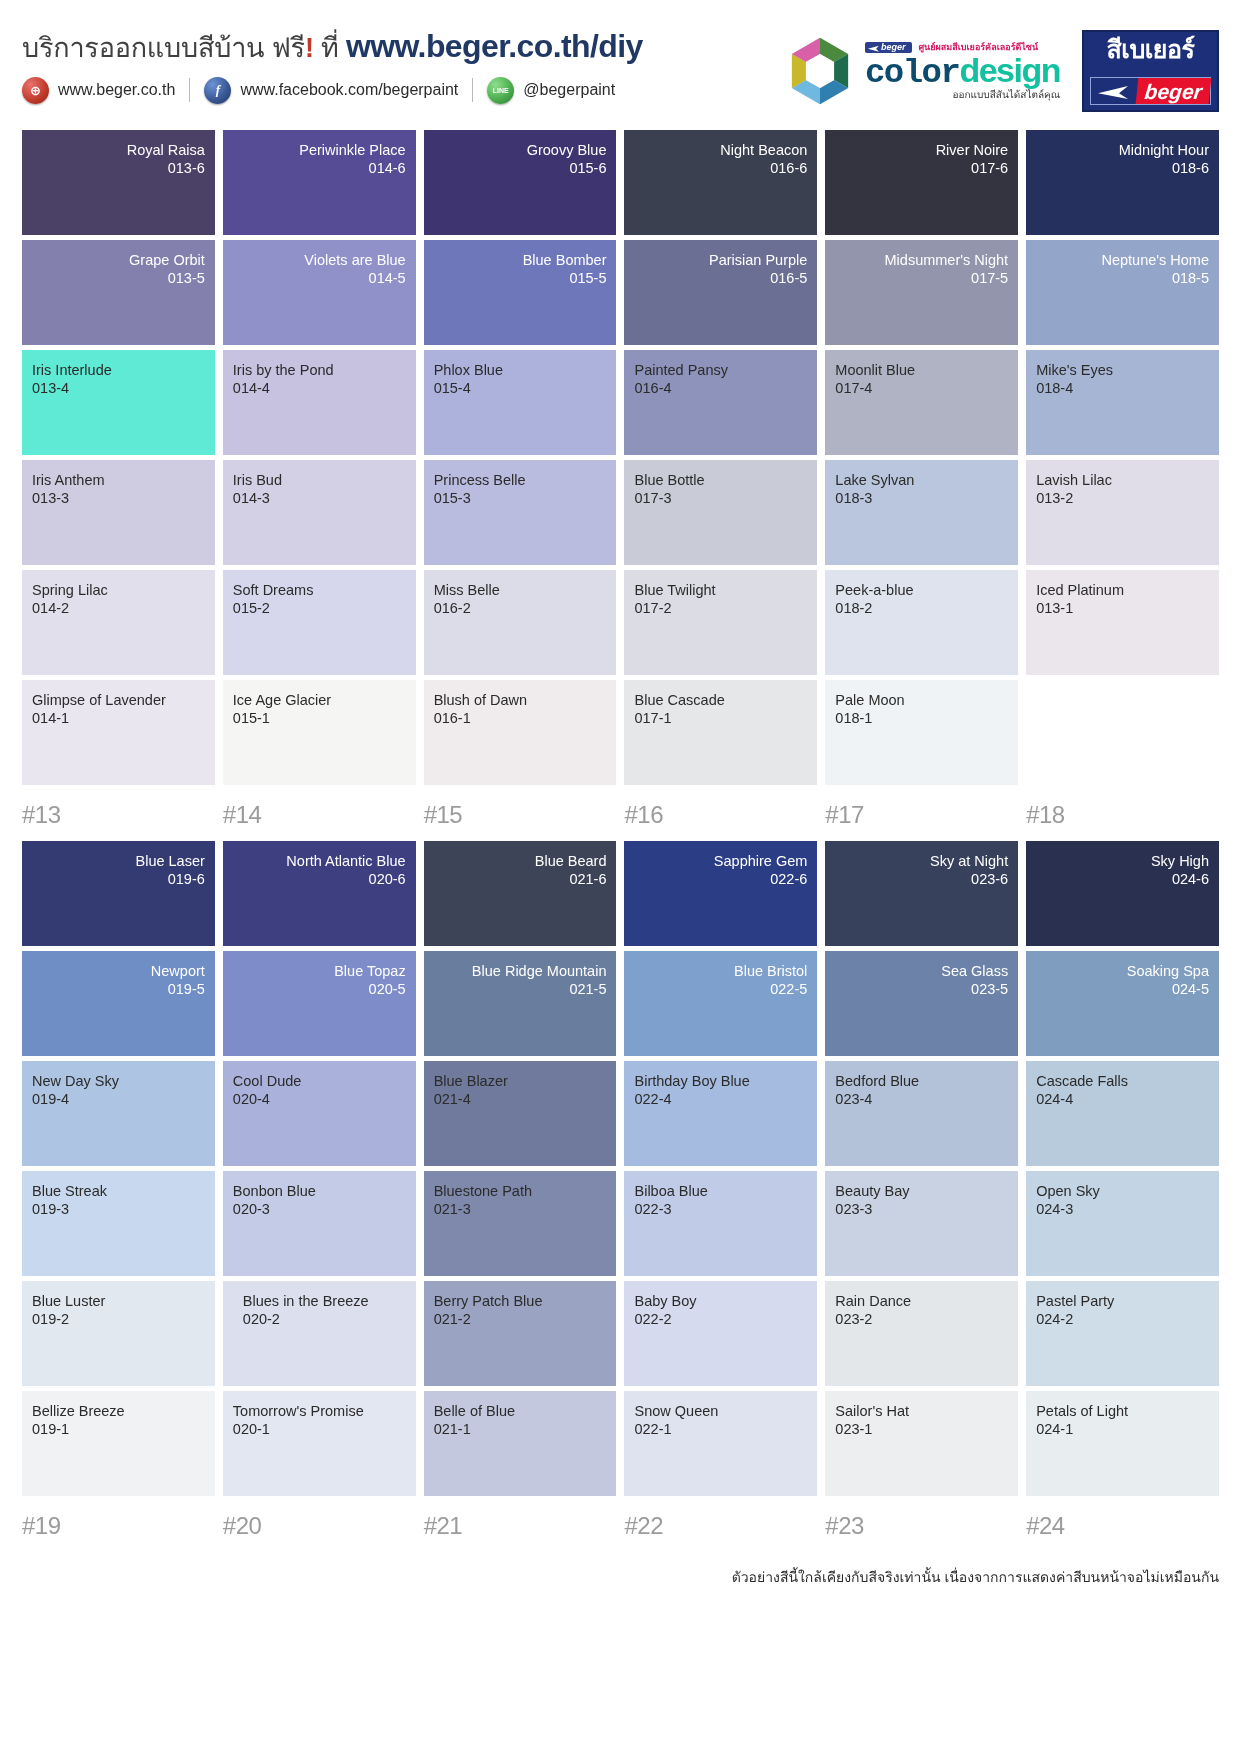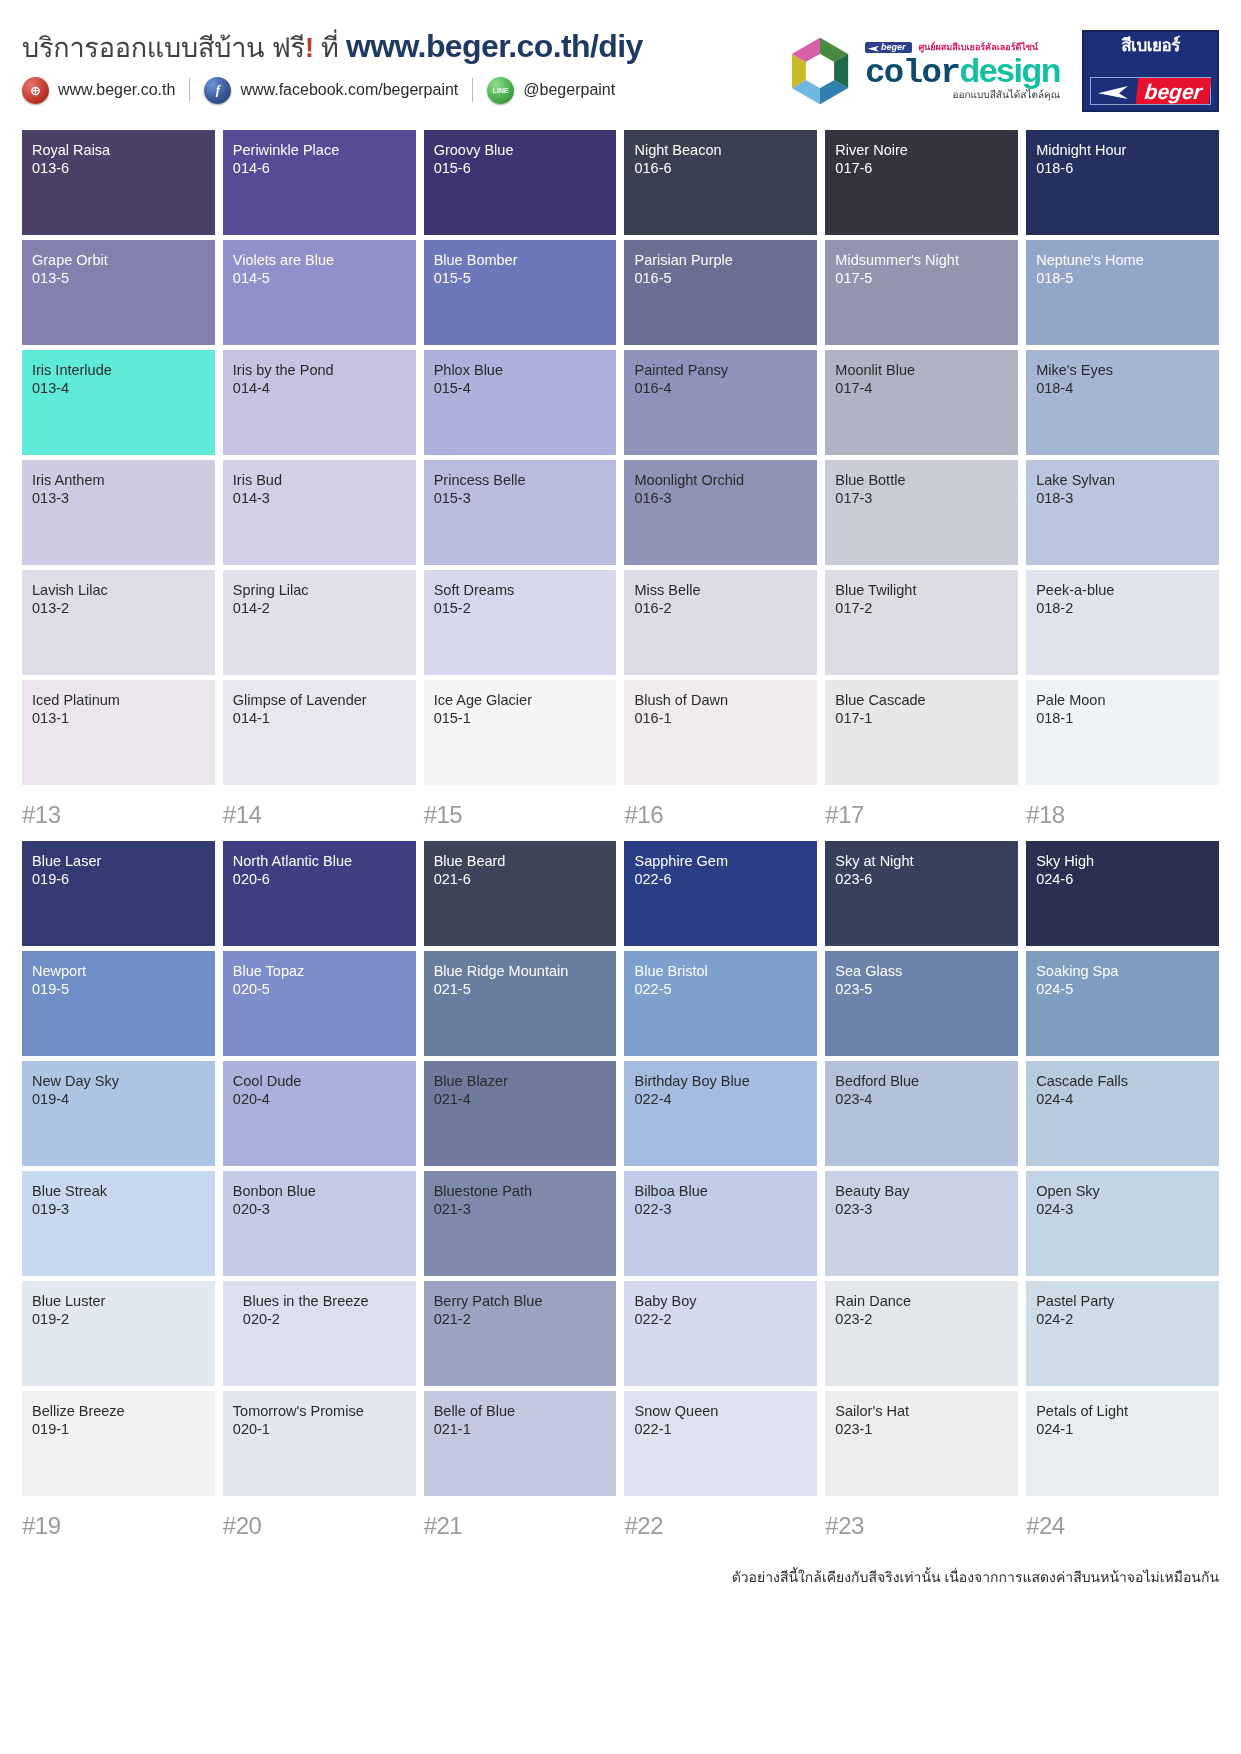--- a/index.html
+++ b/index.html
@@ -89,21 +89,21 @@
 
   
   .beger-box {
     width: 137px; height: 82px;
     background: #1e2f7a;
     border: 2px solid #16245c;
     padding: 5px 6px;
     display: flex; flex-direction: column; justify-content: space-between;
   }
   .beger-th {
-    color: #fff; font-size: 17px; font-weight: bold;
+    color: #fff; font-size: 25px; font-weight: bold;
     text-align: center; line-height: 1; letter-spacing: -0.5px;
   }
   .beger-strip {
     display: flex; align-items: stretch; height: 28px;
     border: 1px solid #8fa3d6;
   }
   .beger-swoosh {
     flex: 0 0 46px; background: #1e2f7a;
     position: relative;
   }
@@ -130,21 +130,21 @@
     row-gap: 5px;
   }
   .swatch {
     height: 105px;
     padding: 12px 10px 0 10px;
     line-height: 1.22;
     overflow: hidden;
   }
   .swatch .nm { font-size: 14.5px; display: block; }
   .swatch .cd { font-size: 14.5px; display: block; }
-  .swatch.light-text .nm, .swatch.light-text .cd { color: #ffffff; }
+  .swatch.light-text .nm, .swatch.light-text .cd { color: #ffffff; text-align: right; }
   .swatch.dark-text  .nm, .swatch.dark-text  .cd { color: #2b2b2b; }
 
   .col-labels {
     display: grid;
     grid-template-columns: repeat(6, 1fr);
     column-gap: 8px;
     margin-top: 16px;
     margin-bottom: 12px;
   }
   .col-label { font-size: 24px; color: #9b9b9b; letter-spacing: -0.5px; }
@@ -295,24 +295,20 @@
         <span class="cd">013-3</span>
       </div>
       <div class="swatch dark-text" style="background: rgb(211, 207, 228);">
         <span class="nm">Iris Bud</span>
         <span class="cd">014-3</span>
       </div>
       <div class="swatch dark-text" style="background: rgb(185, 188, 223);">
         <span class="nm">Princess Belle</span>
         <span class="cd">015-3</span>
       </div>
-      <div class="swatch dark-text" style="background: rgb(143, 147, 181);">
-        <span class="nm">Moonlight Orchid</span>
-        <span class="cd">016-3</span>
-      </div>
       <div class="swatch dark-text" style="background: rgb(201, 203, 215);">
         <span class="nm">Blue Bottle</span>
         <span class="cd">017-3</span>
       </div>
       <div class="swatch dark-text" style="background: rgb(186, 198, 222);">
         <span class="nm">Lake Sylvan</span>
         <span class="cd">018-3</span>
       </div>
       <div class="swatch dark-text" style="background: rgb(224, 220, 232);">
         <span class="nm">Lavish Lilac</span>

